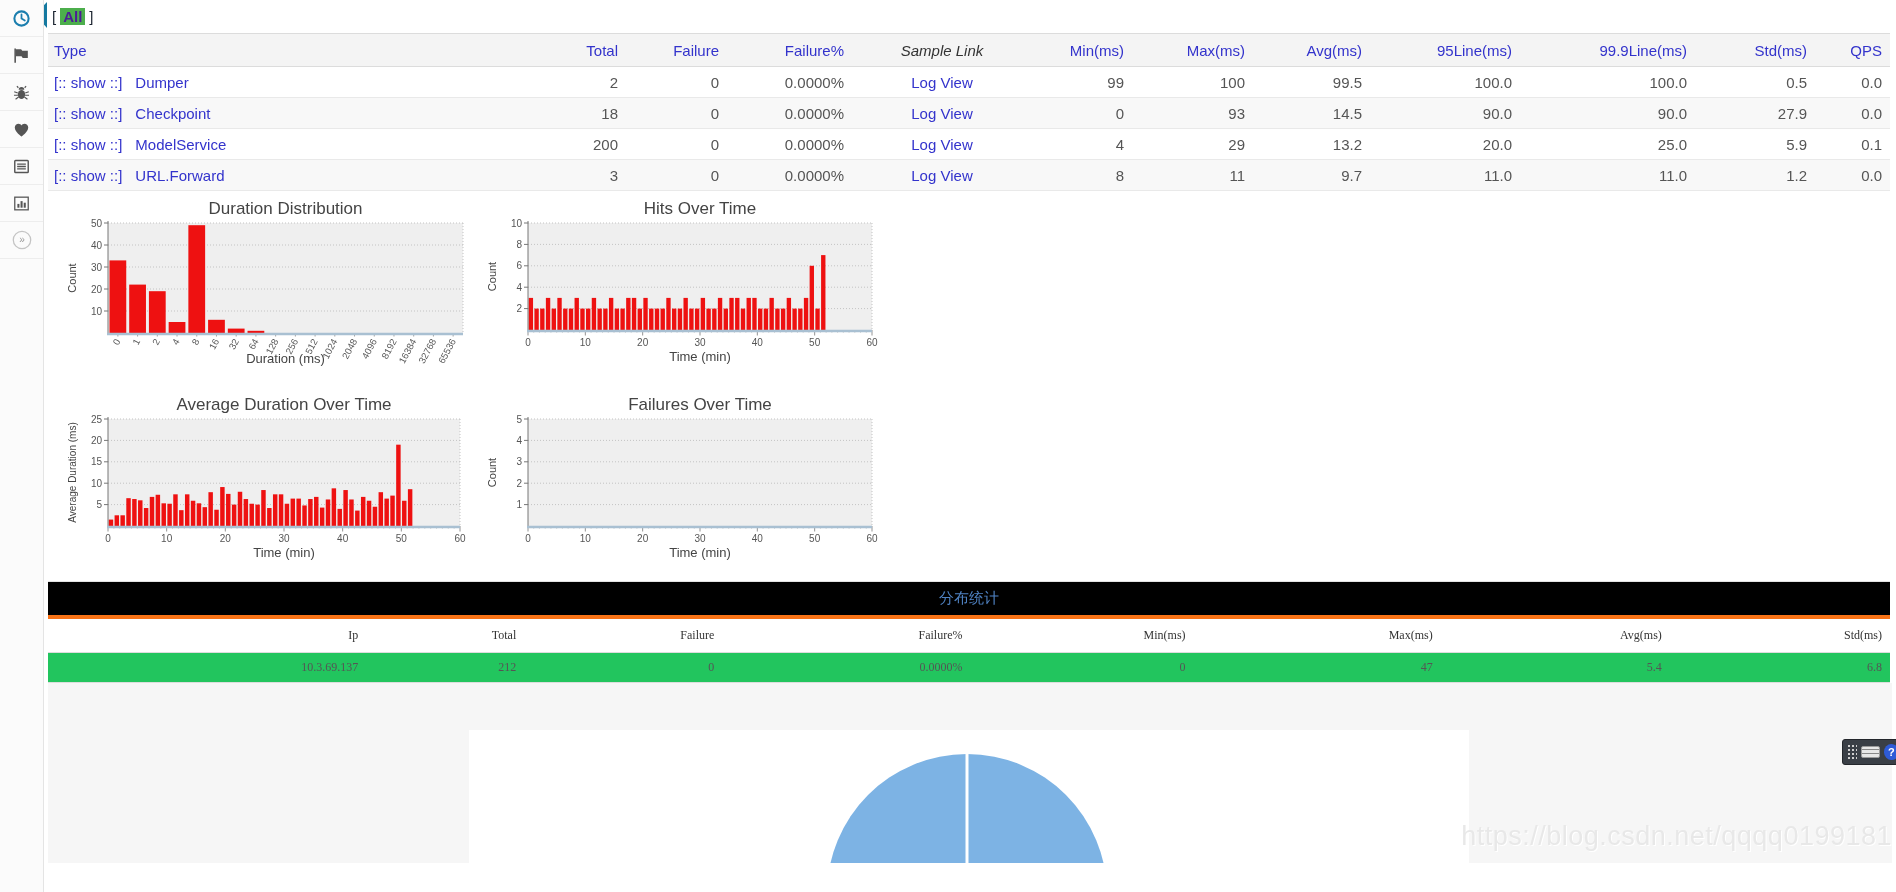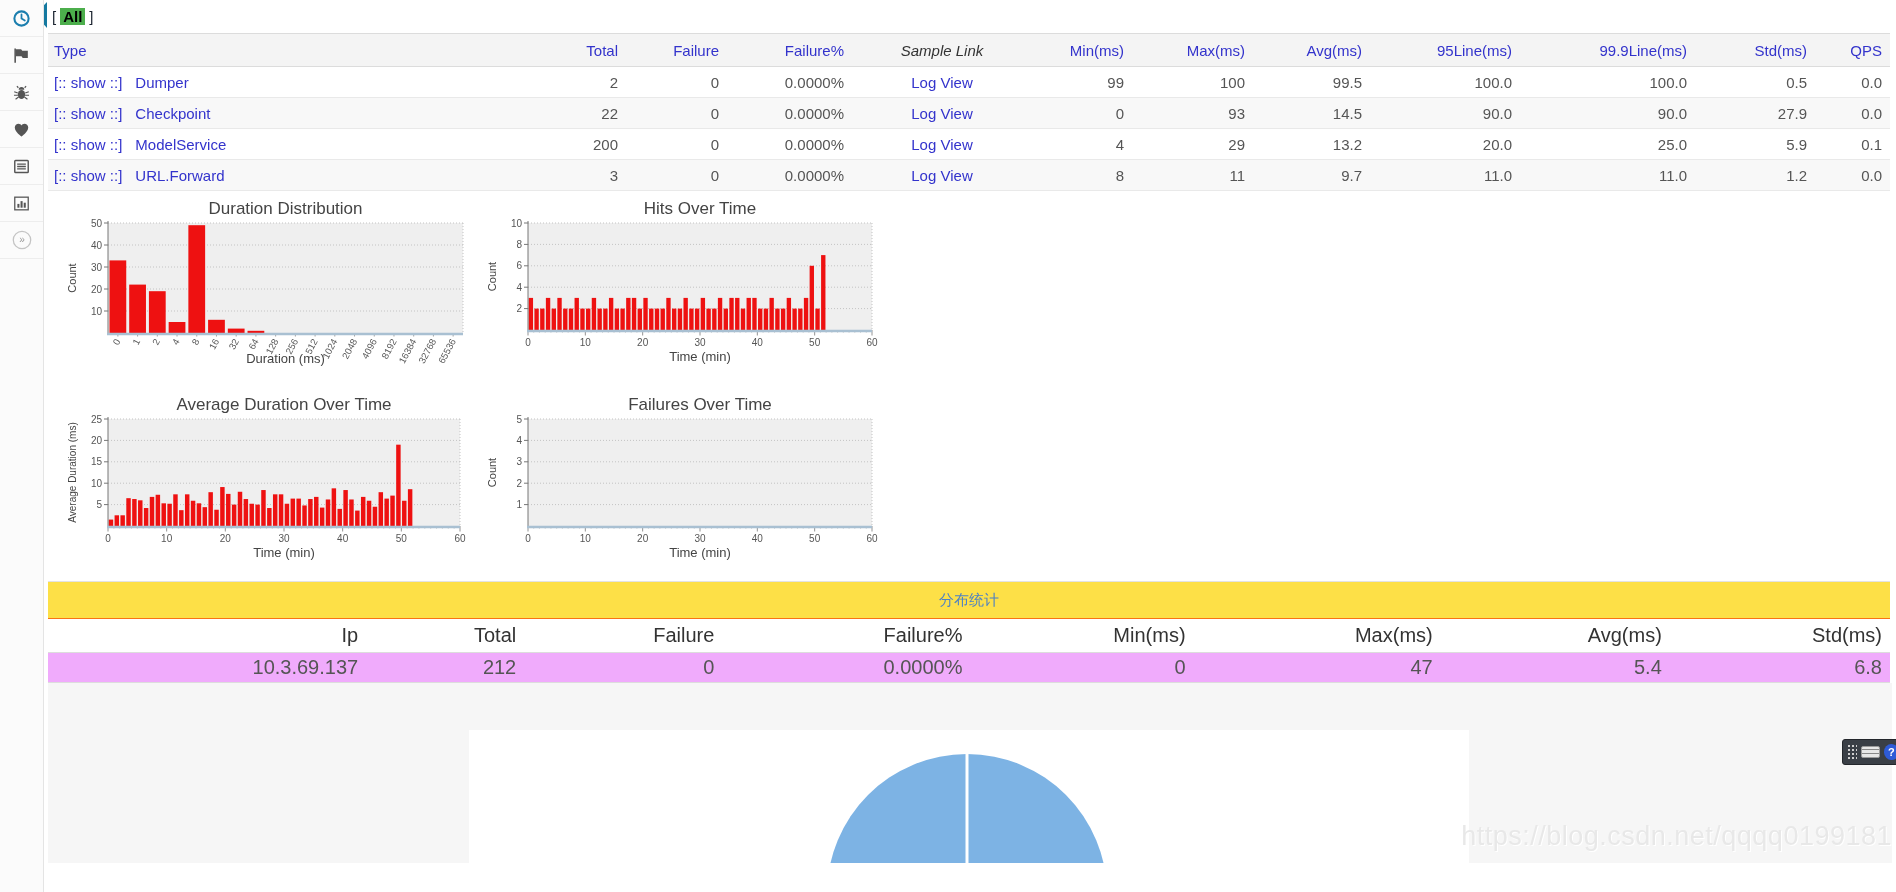--- a/index.html
+++ b/index.html
@@ -14,49 +14,49 @@
   .side-item { height:37px; display:flex; align-items:center; justify-content:center;
     border-bottom:1px solid #ededed; cursor:pointer; }
   .side-item svg { width:19px; height:19px; display:block; }
   .side-item.expand svg { width:22px; height:22px; }
   
   .content { margin-left:44px; width:1852px; position:relative; }
   .topbar { height:33px; display:flex; align-items:center; padding-left:8px;
     font-size:15px; color:#1c2430; position:relative; }
   .pennant { position:absolute; left:-9px; top:2px; width:12px; height:26px;
     background:#1579a0; clip-path:polygon(100% 0,100% 100%,0 48%); }
-  .scope-all { color:#000000; padding:0 3px; margin:16px 4px; font-weight:bold; }
+  .scope-all { color:#4c1d95; padding:0 3px; margin:16px 4px; font-weight:bold; }
   
   table.summary { width:1842px; margin-left:4px; border-collapse:collapse;
     font-size:15px; color:#555; table-layout:fixed; }
   table.summary thead th { height:33px; background:#f4f4f4; font-weight:normal;
     border-top:1px solid #dcdcdc; border-bottom:1px solid #dcdcdc;
     text-align:right; padding-right:8px; white-space:nowrap; overflow:hidden; }
   table.summary thead th.c-type { text-align:left; padding-left:6px; }
   table.summary thead th.c-sample { text-align:center; padding-right:0; color:#333;font-style:italic; }
   table.summary tbody td { height:31px; border-bottom:1px solid #e9e9e9;
     text-align:right; padding-right:8px; white-space:nowrap; overflow:hidden; }
   table.summary tbody td.c-type { text-align:left; padding-left:6px; }
   table.summary tbody td.c-sample { text-align:center; padding-right:0; }
   table.summary tbody tr:nth-child(even) { background:#f8f8f8; }
   .lnk { color:#3333cc; text-decoration:none; cursor:pointer; }
   .type-name { margin-left:13px; }
   
   .charts { position:relative; height:371px; margin:7px 0 0 4px; }
   .charts svg { position:absolute; overflow:visible; }
   
-  .dist-title { width:1842px; margin:12px 0 0 4px; height:38px; background:#fde047;
-    border-top:1px solid #e3e3e3; border-bottom:1px solid #f97316;
+  .dist-title { width:1842px; margin:12px 0 0 4px; height:38px; background:#000000;
+    border-top:1px solid #e3e3e3; border-bottom:4px solid #f97316;
     display:flex; align-items:center; justify-content:center;
     color:#4f82c2; font-size:15px; }
   table.dist { width:1842px; margin-left:4px; border-collapse:collapse;
-    font-size:20px; color:#555; table-layout:fixed; }
+    font-size:12px; color:#555; table-layout:fixed;font-family:Liberation Serif, serif; }
   table.dist thead th { height:33px; font-weight:normal; color:#333; background:#fff;
     text-align:right; padding-right:8px; }
-  table.dist tbody td { height:30px; background:#f0abfc; border-top:1px solid #ddd;
+  table.dist tbody td { height:30px; background:#22c55e; border-top:1px solid #ddd;
     border-bottom:1px solid #ddd; text-align:right; padding-right:8px; }
   
   .bottom { position:relative; margin-left:4px; width:1844px; height:180px; background:#f6f6f6; }
   .pie-panel { position:absolute; left:421px; top:47px; width:1000px; height:133px; background:#ffffff; }
   .watermark { position:absolute; right:0; top:138px; font-size:27px; color:#e8e8e8;
     text-shadow:1px 1px 0 #ffffff; white-space:nowrap; letter-spacing:.5px; }
   .ime { position:absolute; left:1794px; top:56px; width:62px; height:26px;
     background:#3a3f46; border:1px solid #23262b; border-radius:3px;
     display:flex; align-items:center; gap:4px; padding:0 4px; cursor:pointer; }
   .ime .dots { width:10px; height:16px;
@@ -183,21 +183,21 @@
           <td>99</td>
           <td>100</td>
           <td>99.5</td>
           <td>100.0</td>
           <td>100.0</td>
           <td>0.5</td>
           <td>0.0</td>
         </tr>
         <tr>
           <td class="c-type"><span class="lnk">[:: show ::]</span><span class="lnk type-name">Checkpoint</span></td>
-          <td>22</td>
+          <td>18</td>
           <td>0</td>
           <td>0.0000%</td>
           <td class="c-sample"><span class="lnk">Log View</span></td>
           <td>0</td>
           <td>93</td>
           <td>14.5</td>
           <td>90.0</td>
           <td>90.0</td>
           <td>27.9</td>
           <td>0.0</td>

